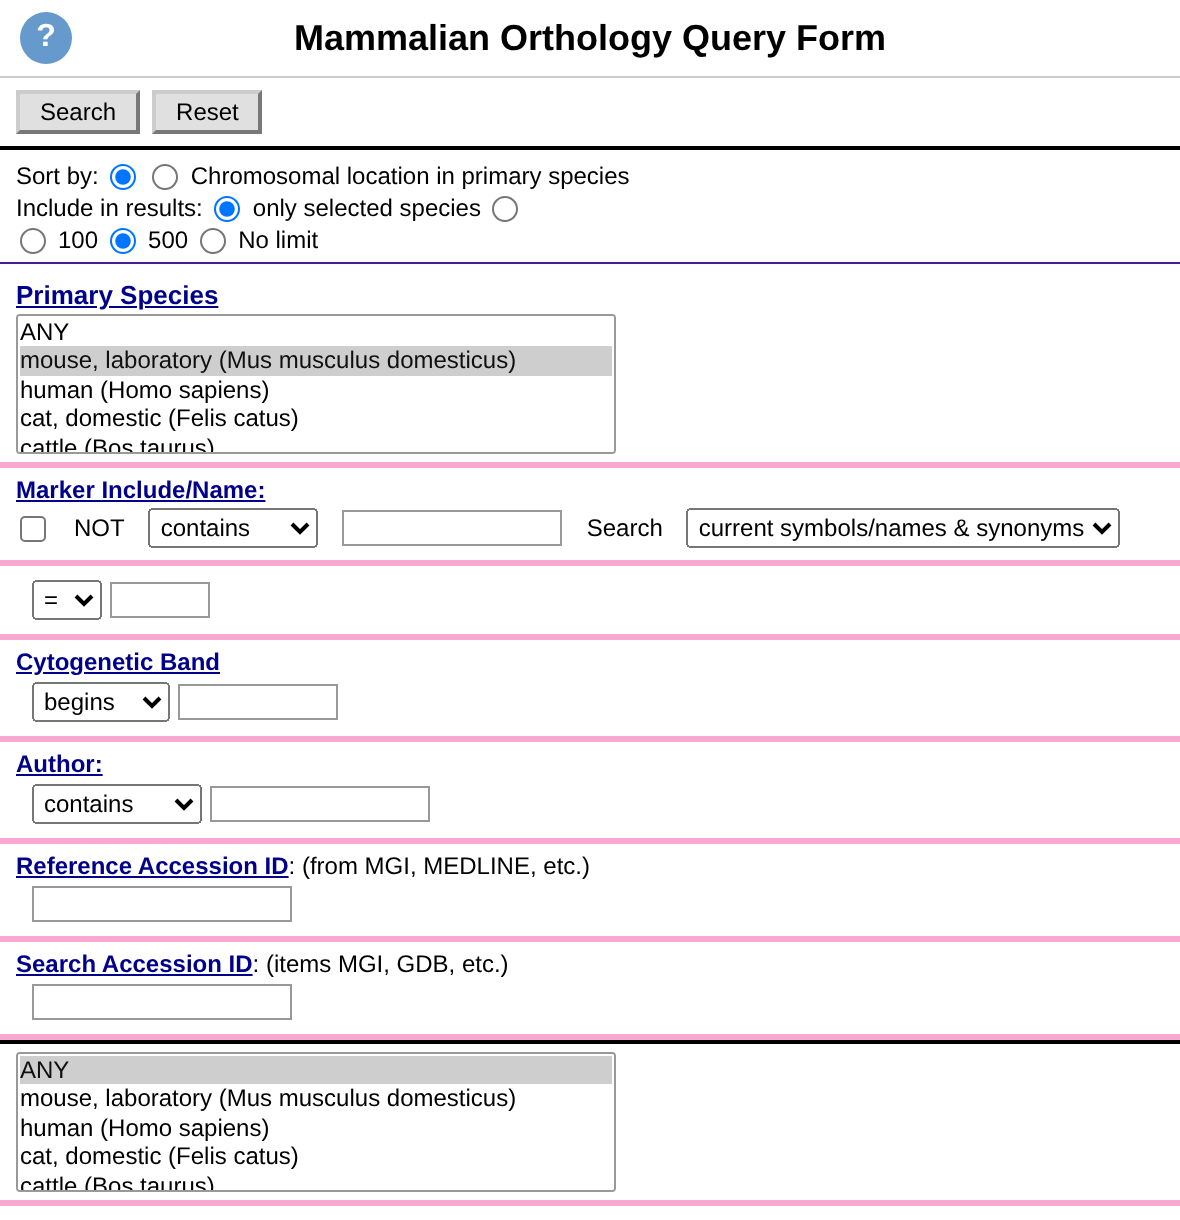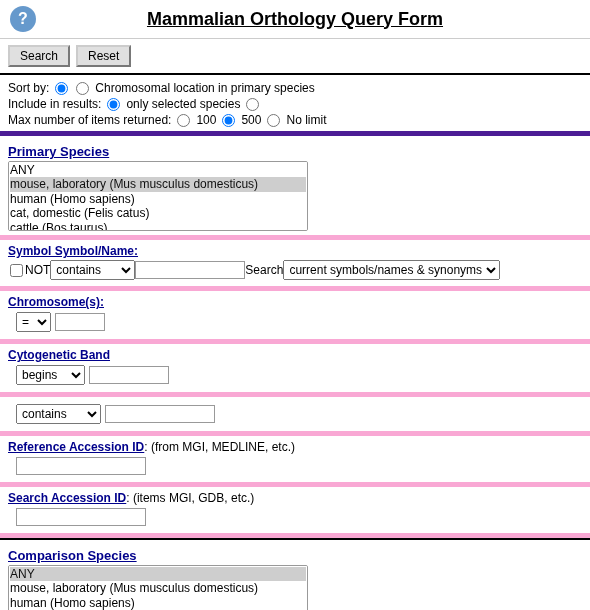--- a/index.html
+++ b/index.html
@@ -31,39 +31,38 @@
       margin-right: 10px;
       flex-shrink: 0;
     }
     .header-title {
       flex: 1;
       text-align: center;
       font-size: 18px;
       font-weight: bold;
       color: #000;
       margin-right: 36px;
-      text-decoration: underline;
     }
     .toolbar {
       display: flex;
       align-items: center;
       padding: 6px 8px;
       border-bottom: 2px solid #000;
       gap: 6px;
     }
     button {
       padding: 2px 10px;
       font-size: 12px;
       cursor: pointer;
       border: 2px outset #ccc;
       background: #e0e0e0;
     }
     .section {
       padding: 4px 8px;
-      border-bottom: 5px solid #f9a8d4;
+      border-bottom: 3px solid #f9a8d4;
     }
     .section-row {
       display: flex;
       align-items: center;
       margin: 3px 0;
       flex-wrap: wrap;
       gap: 4px;
     }
     .bold-link {
       color: #00008b;
@@ -98,33 +97,33 @@
       border: 1px solid #999;
       overflow-y: scroll;
       background: #fff;
       font-size: 12px;
     }
     .row-indent {
       padding-left: 8px;
     }
     .sort-section {
       padding: 4px 8px 2px 8px;
-      border-bottom: 5px solid #4c1d95;
+      border-bottom: 1px solid #4c1d95;
     }
     .sort-row {
       display: flex;
       align-items: center;
       margin: 2px 0;
       gap: 4px;
       font-size: 12px;
     }
     .marker-symbol-row {
       display: flex;
       align-items: center;
-      gap: 0;
+      gap: 12px;
       margin: 2px 0;
     }
     .field-label {
       margin-bottom: 2px;
     }
   </style>
 </head>
 <body>
 
 <div class="header">
@@ -146,21 +145,20 @@
     <input type="radio" name="sort" value="chromosomal" style="">
     <span>Chromosomal location in primary species</span>
   </div>
   <div class="sort-row">
     <span>Include in results:</span>
     <input type="radio" name="include" value="selected" checked="" style="">
     <span>only selected species</span>
     <input type="radio" name="include" value="all" style="">
   </div>
   <div class="sort-row">
-    <span>Max number of items returned:</span>
     <input type="radio" name="max" value="100" style="">
     <span>100</span>
     <input type="radio" name="max" value="500" checked="" style="">
     <span>500</span>
     <input type="radio" name="max" value="nolimit" style="">
     <span>No limit</span>
   </div>
 </div>
 
 <div class="section">
@@ -171,21 +169,21 @@
       <option selected="">mouse, laboratory (Mus musculus domesticus)</option>
       <option>human (Homo sapiens)</option>
       <option>cat, domestic (Felis catus)</option>
       <option>cattle (Bos taurus)</option>
     </select>
   </div>
 </div>
 
 <div class="section">
   <div class="field-label">
-    <a class="bold-link">Symbol Symbol/Name:</a>
+    <a class="bold-link">Marker Include/Name:</a>
   </div>
   <div class="marker-symbol-row">
     <input type="checkbox" style="">
     <span>NOT</span>
     <select>
       <option>contains</option>
       <option>begins with</option>
       <option>ends with</option>
       <option>equals</option>
     </select>
@@ -193,23 +191,20 @@
     <span>Search</span>
     <select>
       <option>current symbols/names &amp; synonyms</option>
       <option>current symbols/names only</option>
       <option>synonyms only</option>
     </select>
   </div>
 </div>
 
 <div class="section">
-  <div class="field-label">
-    <a class="bold-link">Chromosome(s):</a>
-  </div>
   <div class="section-row row-indent">
     <select>
       <option>=</option>
       <option>!=</option>
     </select>
     <input type="text" style="width: 50px;">
   </div>
 </div>
 
 <div class="section">
@@ -221,20 +216,23 @@
       <option>begins</option>
       <option>contains</option>
       <option>ends</option>
       <option>=</option>
     </select>
     <input type="text" style="width: 80px;">
   </div>
 </div>
 
 <div class="section">
+  <div class="field-label">
+    <a class="bold-link">Author:</a>
+  </div>
   <div class="section-row row-indent">
     <select>
       <option>contains</option>
       <option>begins with</option>
       <option>ends with</option>
       <option>equals</option>
     </select>
     <input type="text" style="width: 110px;">
   </div>
 </div>
@@ -251,21 +249,20 @@
 <div class="section">
   <div class="field-label">
     <a class="bold-link">Search Accession ID</a><span>: (items MGI, GDB, etc.)</span>
   </div>
   <div class="section-row row-indent">
     <input type="text" style="width: 130px;">
   </div>
 </div>
 
 <div class="section" style="border-top:2px solid #000;">
-  <a class="section-title">Comparison Species</a>
   <div>
     <select multiple="" size="5" class="listbox" style="width:300px;height:70px;">
       <option selected="">ANY</option>
       <option>mouse, laboratory (Mus musculus domesticus)</option>
       <option>human (Homo sapiens)</option>
       <option>cat, domestic (Felis catus)</option>
       <option>cattle (Bos taurus)</option>
     </select>
   </div>
 </div>

